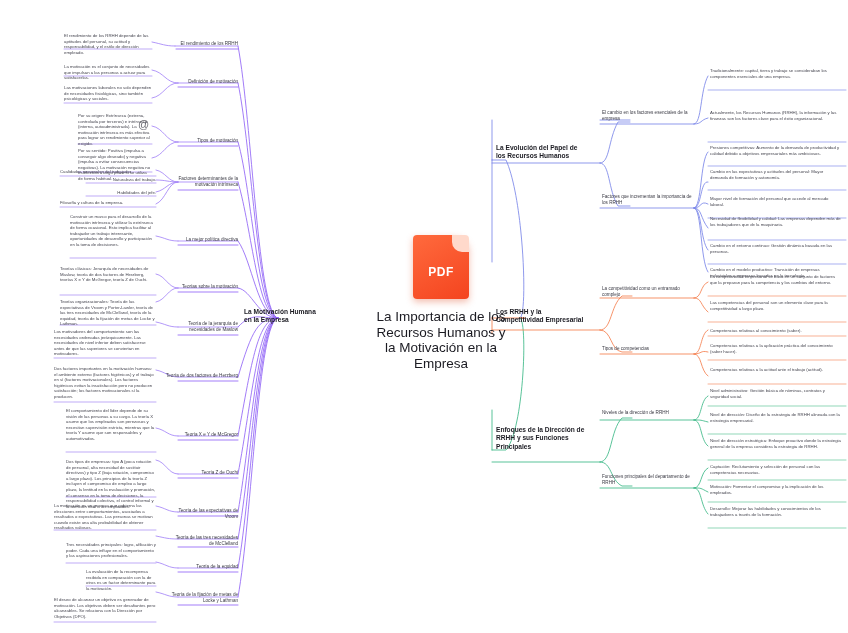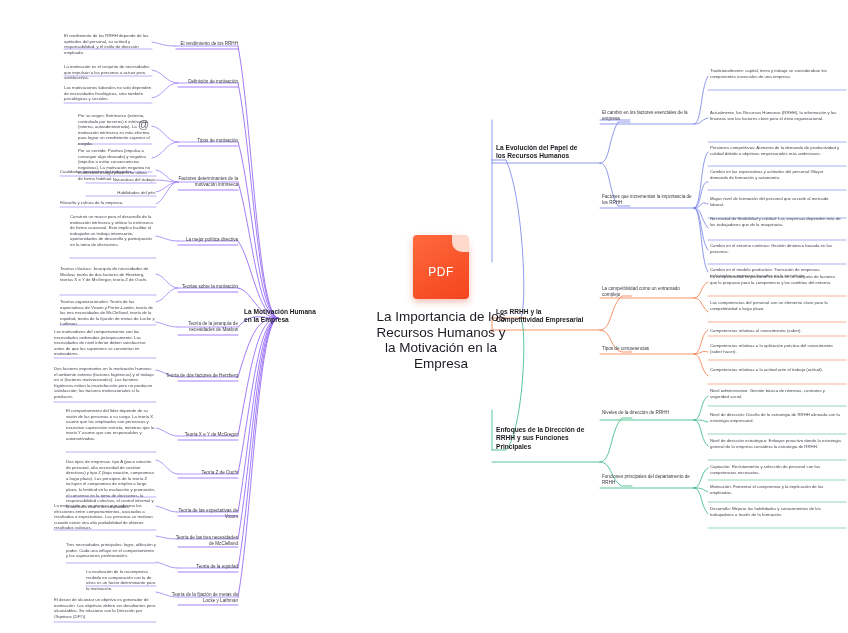--- a/index.html
+++ b/index.html
@@ -22,21 +22,21 @@
     background:linear-gradient(150deg,#ff6a3d 0%,#f4441f 100%);
     border-radius:4px 14px 4px 4px;
     box-shadow:0 3px 7px rgba(220,70,30,.35);
   }
   .pdf-badge:after{
     content:"";position:absolute;right:0;top:0;width:17px;height:17px;
     background:#ffd9cb;border-radius:0 4px 0 10px;
   }
   .pdf-badge .lbl{
     position:absolute;left:0;right:0;top:30px;
-    color:#fff;font-size:12px;font-weight:400;letter-spacing:.5px;
+    color:#fff;font-size:12px;font-weight:700;letter-spacing:.5px;
     font-family:"Liberation Sans",sans-serif;
   }
   .root-title{
     font-size:13.5px;font-weight:400;line-height:15.5px;color:#1b1b22;
   }
   .root-at{
     position:absolute;left:138px;top:118px;font-size:11px;color:#6b6b73;
   }
 
   

